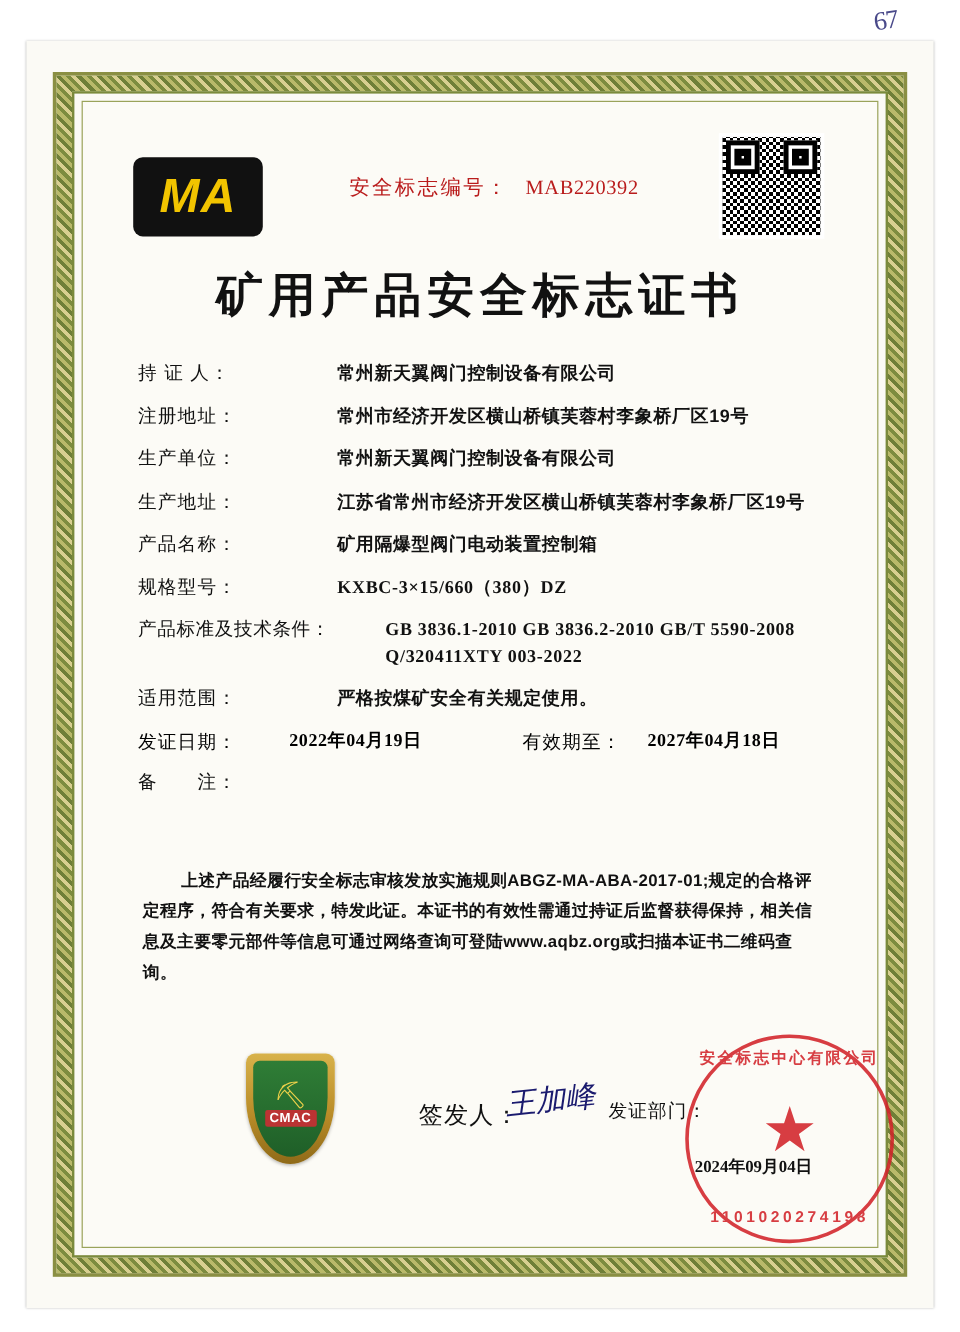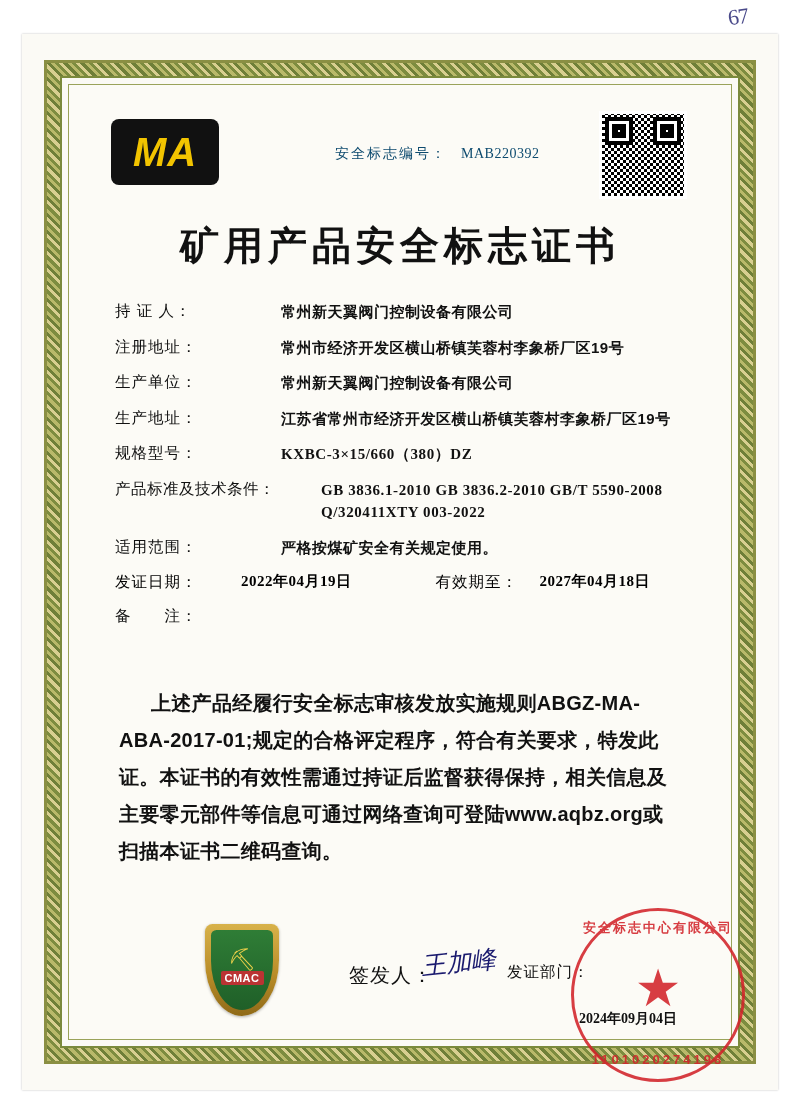--- a/index.html
+++ b/index.html
@@ -80,21 +80,21 @@
   }
 
   
   .header-row {
     position: relative;
     height: 110px;
   }
   .ma-logo {
     position: absolute;
     left: 8px;
-    top: 16px;
+    top: 28px;
     width: 108px;
     height: 66px;
     background: #111;
     border-radius: 8px;
     display: flex;
     align-items: center;
     justify-content: center;
   }
   .ma-logo .ma-text {
     font-family: "Liberation Sans", sans-serif;
@@ -103,25 +103,24 @@
     font-size: 40px;
     color: #f2c400;
     letter-spacing: 1px;
     line-height: 1;
   }
   .cert-no {
     position: absolute;
     left: 188px;
     top: 42px;
     font-family: "Liberation Sans", sans-serif;
-    font-size: 14px;
-    color: #0c4a6e;
+    font-size: 17px;
+    color: #b91c1c;
     letter-spacing: 1px;
     white-space: nowrap;
-    margin-left: 44px;
   }
   .cert-no .label { letter-spacing: 2px; }
   .cert-no .value {
     font-family: "Liberation Serif", serif;
     margin-left: 14px;
     letter-spacing: 0.5px;
   }
   .qr {
     position: absolute;
     right: 10px;
@@ -221,21 +220,21 @@
     flex: 0 0 104px;
     font-family: "Liberation Sans", sans-serif;
     font-size: 15.5px;
     letter-spacing: 1px;
   }
 
   
   .para {
     margin: 58px 16px 0 16px;
     font-family: "Liberation Sans", sans-serif;
-    font-size: 20px;
+    font-size: 14px;
     font-weight: bold;
     line-height: 1.85;
     letter-spacing: 0.3px;
     text-indent: 32px;
     color: #111;
   }
 
   
   .sign-area {
     position: relative;
@@ -404,20 +403,24 @@
             <div class="field">
               <span class="lbl">生产单位：</span>
               <span class="val">常州新天翼阀门控制设备有限公司</span>
             </div>
 
             <div class="field">
               <span class="lbl">生产地址：</span>
               <span class="val">江苏省常州市经济开发区横山桥镇芙蓉村李象桥厂区19号</span>
             </div>
 
+            <div class="field">
+              <span class="lbl">产品名称：</span>
+              <span class="val">矿用隔爆型阀门电动装置控制箱</span>
+            </div>
 
             <div class="field">
               <span class="lbl">规格型号：</span>
               <span class="val mono">KXBC-3×15/660（380）DZ</span>
             </div>
 
             <div class="field">
               <span class="lbl wide">产品标准及技术条件：</span>
               <span class="val mono">GB 3836.1-2010 GB 3836.2-2010 GB/T 5590-2008 Q/320411XTY 003-2022</span>
             </div>

